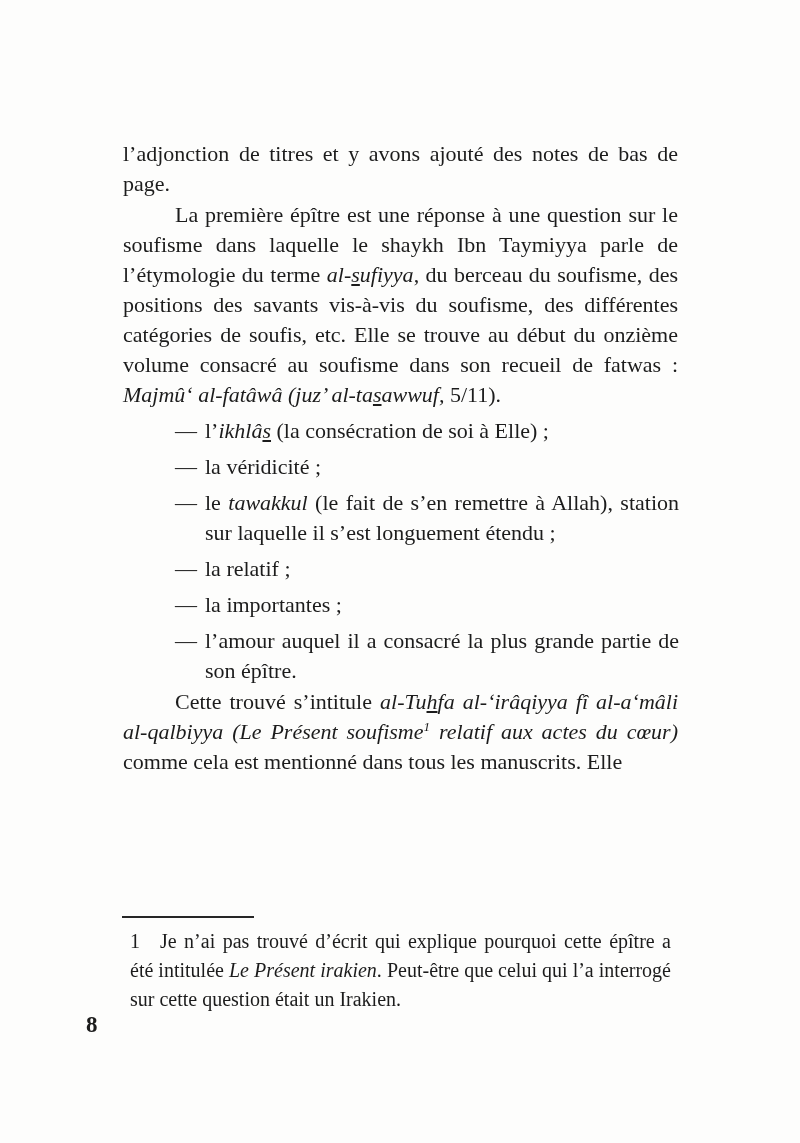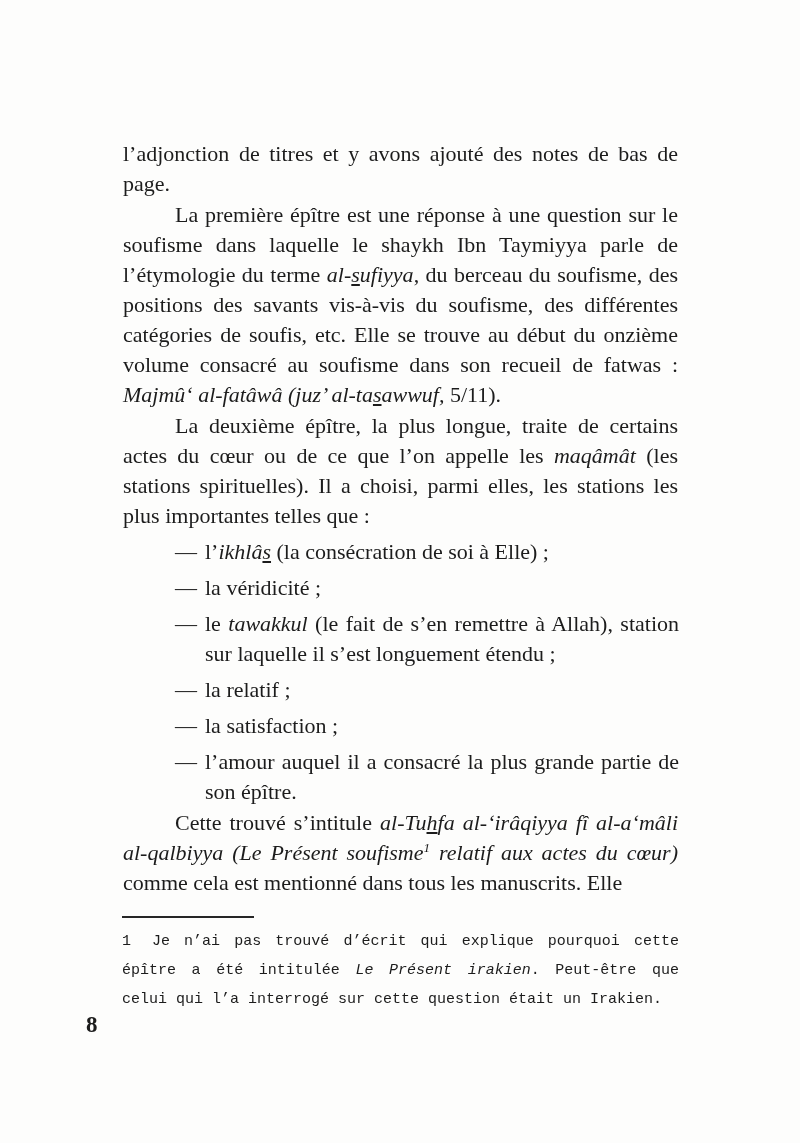--- a/index.html
+++ b/index.html
@@ -24,54 +24,53 @@
   p.para { margin: 1px; text-indent: 52px; }
   p.para.no-indent { text-indent: 0; }
   .it { font-style: italic; }
   .tr { text-decoration: underline; text-underline-offset: 2px; }
   .sup { font-size: 0.6em; vertical-align: super; line-height: 0; font-style: italic; }
   .stations-list { margin: 3px 0 0 53px; }
   .l-item { position: relative; padding-left: 30px; margin-top: 6px; text-align: justify; }
   .dash { position: absolute; left: 0; top: 0; }
   .footnote-block { position: absolute; left: 122px; top: 916px; width: 557px; }
   .fn-rule { width: 132px; height: 2px; background: #262626; margin: 0 0 9px 0; }
-  .fn-text { font-size: 15px; line-height: 29px; text-align: justify; margin: 0; font-family: Liberation Mono, monospace; }
+  .fn-text { font-size: 20px; line-height: 29px; text-align: justify; margin: 8px; }
   .fn-num { display: inline-block; width: 30px; }
   .page-num {
     position: absolute;
     left: 86px;
     top: 1012px;
     font-size: 23px;
     font-weight: bold;
   }
 </style>
 </head>
 <body>
 
 <div class="page">
 
   <div class="column">
 
     <p class="para no-indent"><span>l’adjonction de titres et y avons ajouté des notes de bas de page.</span></p>
 
     <p class="para"><span>La première épître est une réponse à une question sur le soufisme dans laquelle le shaykh Ibn Taymiyya parle de l’étymologie du terme </span><span class="it">al-</span><span class="it tr">s</span><span class="it">ufiyya</span><span>, du berceau du soufisme, des positions des savants vis-à-vis du soufisme, des différentes catégories de soufis, etc. Elle se trouve au début du onzième volume consacré au soufisme dans son recueil de fatwas : </span><span class="it">Majmû‘ al-fatâwâ (juz’ al-ta</span><span class="it tr">s</span><span class="it">awwuf,</span><span> 5/11).</span></p>
 
-    <p class="para"><span>La deuxième épître, la plus longue, traite de certains actes du cœur ou de ce que l’on appelle les </span><span class="it">maqâmât</span><span> (les stations spirituelles). Il a choisi, parmi elles, les stations les plus importantes telles que :</span></p>
 
     <div class="stations-list">
 
       <div class="l-item"><span class="dash">—</span><span>l’</span><span class="it">ikhlâ</span><span class="it tr">s</span><span> (la consécration de soi à Elle) ;</span></div>
 
       <div class="l-item"><span class="dash">—</span><span>la véridicité ;</span></div>
 
       <div class="l-item"><span class="dash">—</span><span>le </span><span class="it">tawakkul</span><span> (le fait de s’en remettre à Allah), station sur laquelle il s’est longuement étendu ;</span></div>
 
       <div class="l-item"><span class="dash">—</span><span>la relatif ;</span></div>
 
-      <div class="l-item"><span class="dash">—</span><span>la satisfaction ;</span></div>
+      <div class="l-item"><span class="dash">—</span><span>la importantes ;</span></div>
 
       <div class="l-item"><span class="dash">—</span><span>l’amour auquel il a consacré la plus grande partie de son épître.</span></div>
 
     </div>
 
     <p class="para"><span>Cette trouvé s’intitule </span><span class="it">al-Tu</span><span class="it tr">h</span><span class="it">fa al-‘irâqiyya fî al-a‘mâli al-qalbiyya</span><span class="it"> (Le Présent soufisme</span><span class="sup">1</span><span class="it"> relatif aux actes du cœur)</span><span> comme cela est mentionné dans tous les manuscrits. Elle</span></p>
 
   </div>
 
   <div class="footnote-block">

